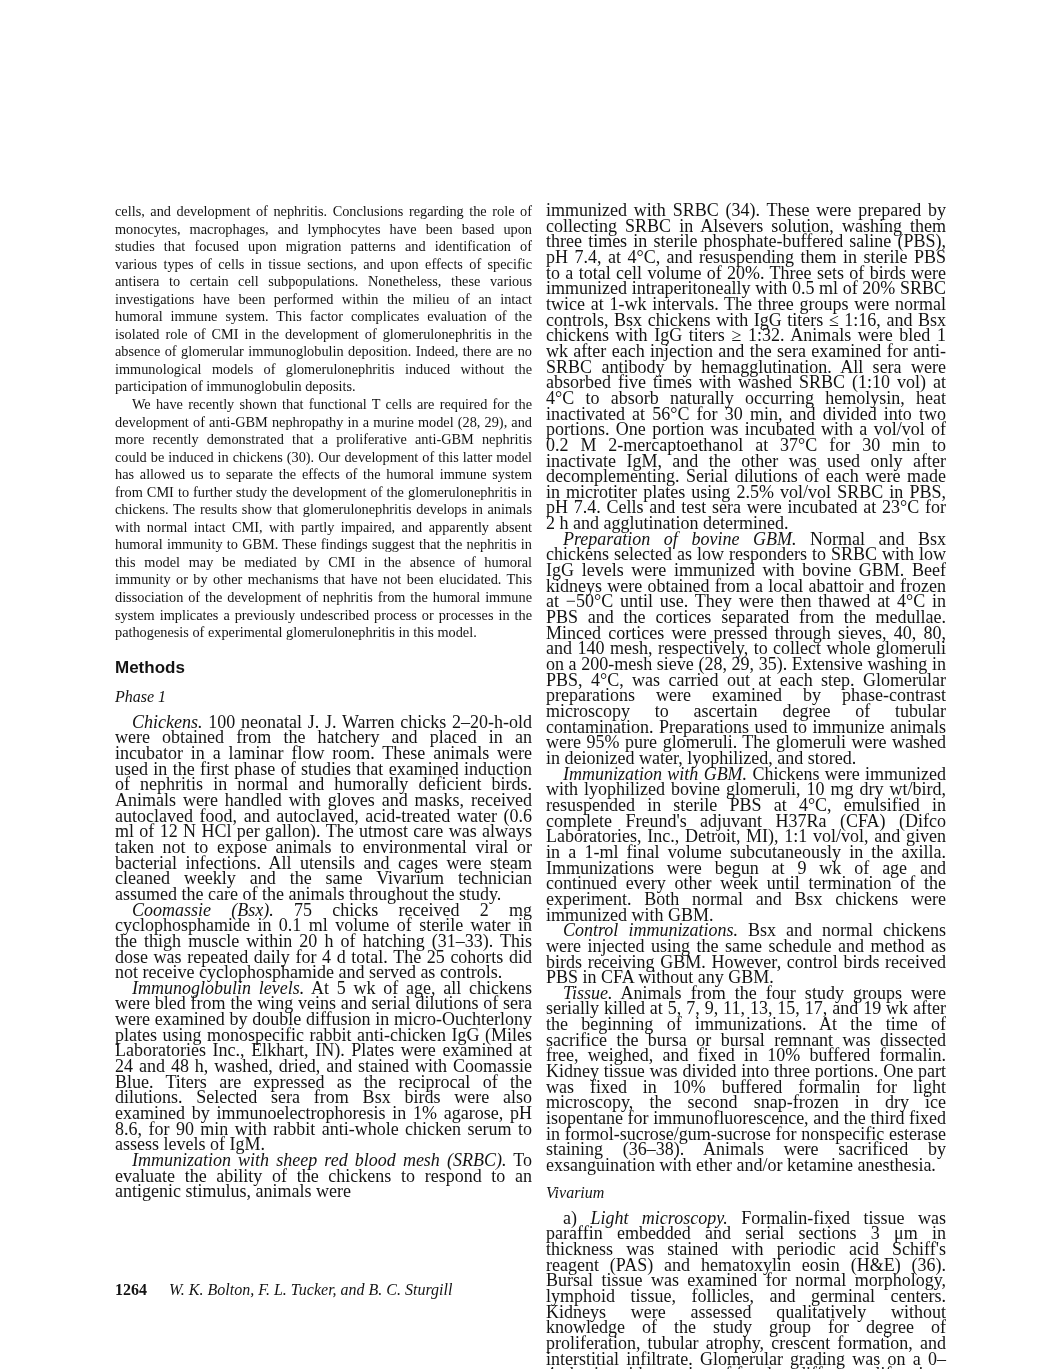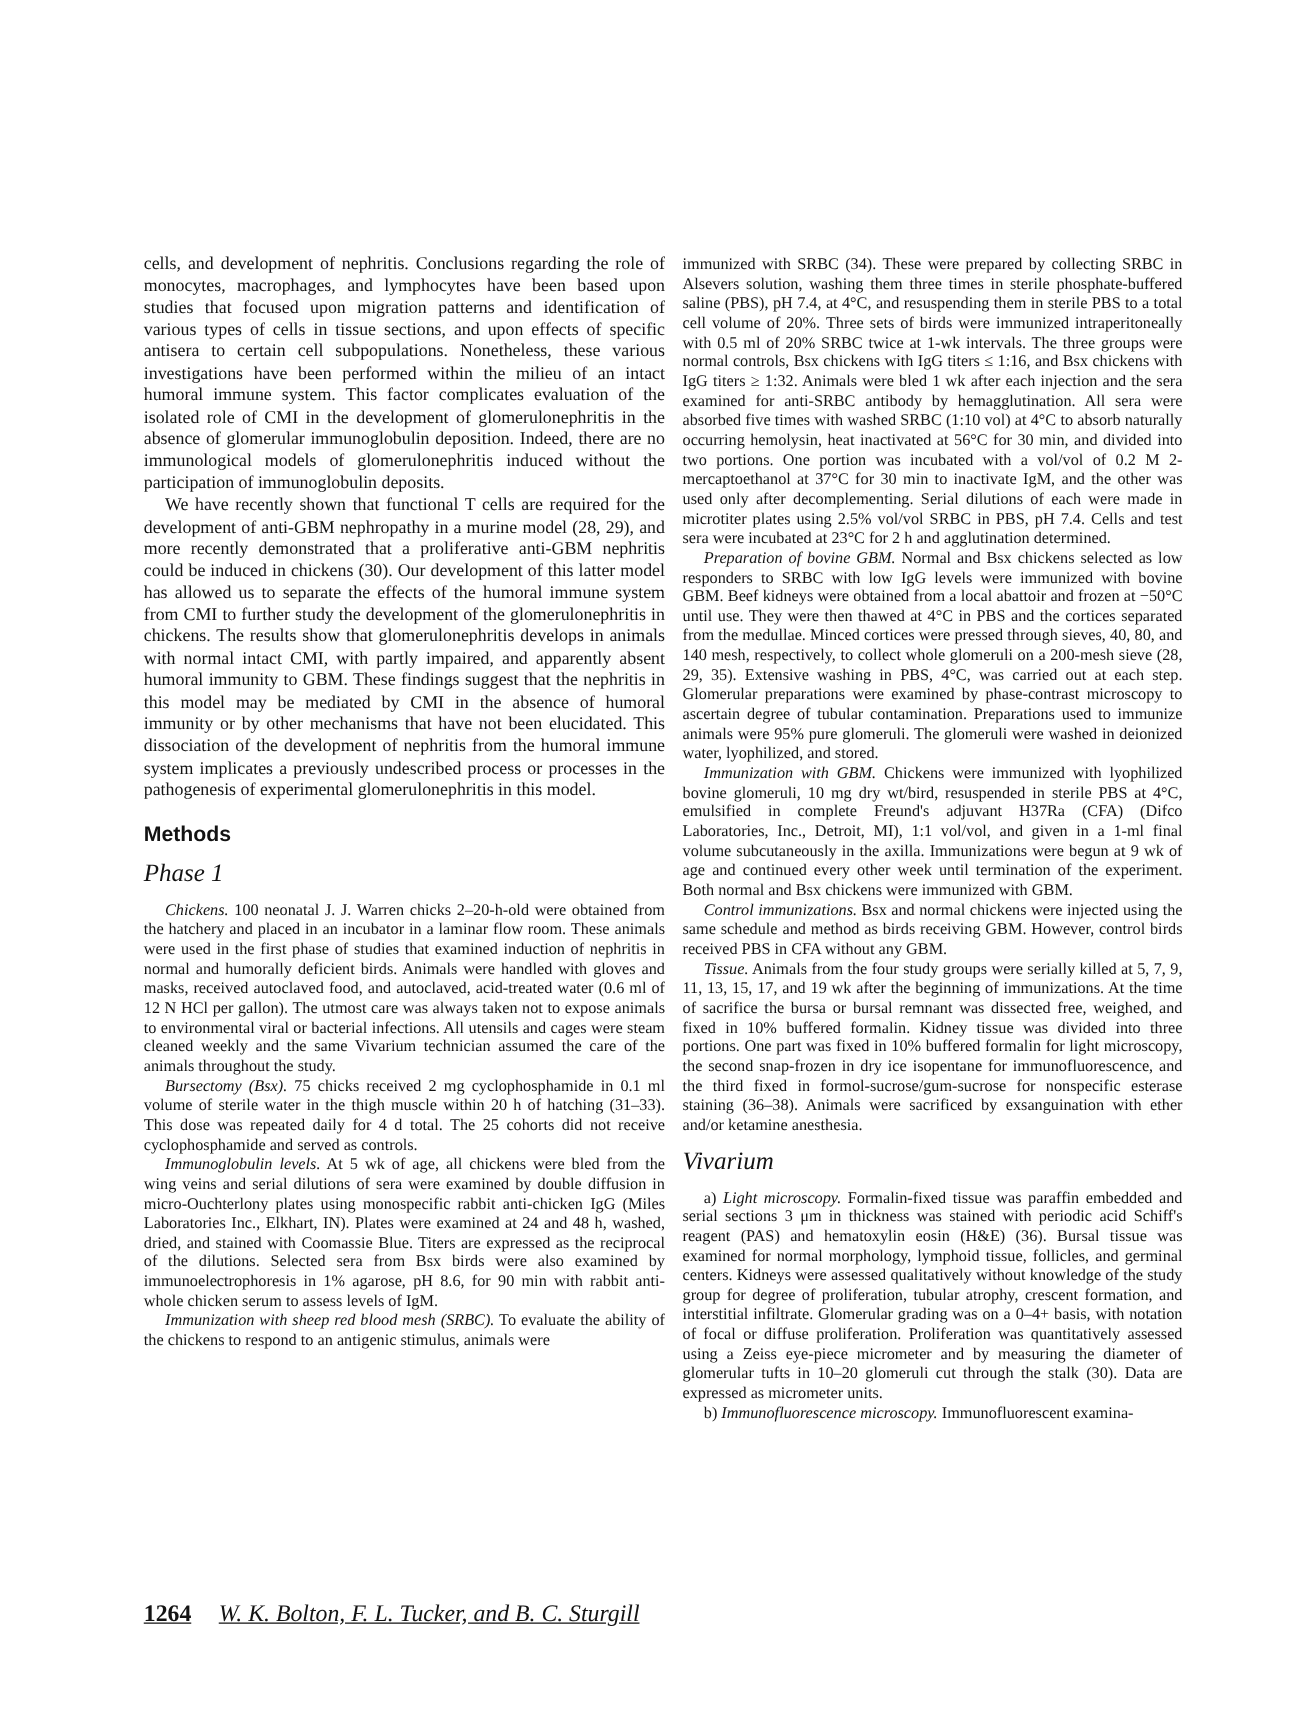--- a/index.html
+++ b/index.html
@@ -18,57 +18,56 @@
     width: 831px;
     display: flex;
     gap: 14px;
   }
   .col { min-width: 0; }
   .col-left  { width: 417px; flex: none; }
   .col-right { width: 400px; flex: none; }
 
   p { margin: 0; text-align: justify; }
   .body-large { font-size: 14.3px; line-height: 17.55px; }
-  .body-small { font-size: 13px; line-height: 15.65px; }
+  .body-small { font-size: 18px; line-height: 15.65px; }
   .indent { text-indent: 17px; }
   em.lead { font-style: italic; }
 
   h2.heading {
     font-family: "Liberation Sans", sans-serif;
     font-size: 17px; font-weight: bold;
     margin: 16px 0 9px 0;
   }
   h3.subheading {
     font-style: italic; font-weight: normal;
-    font-size: 20px;
+    font-size: 16px;
     margin: 10px 0 9px 0;
   }
 
   .footer {
     position: absolute;
     top: 1281px; left: 115px;
-    font-size: 19px;
+    font-size: 16px;
     white-space: nowrap;
-    text-decoration: underline;
   }
   .footer .pagenum { font-weight: bold; margin-right: 22px; }
   .footer .authors { font-style: italic; }
 </style>
 </head>
 <body>
 
 <div class="sheet">
   <div class="columns">
     <div class="col col-left" id="col-left">
         <p class="body-large">cells, and development of nephritis. Conclusions regarding the role of monocytes, macrophages, and lymphocytes have been based upon studies that focused upon migration patterns and identification of various types of cells in tissue sections, and upon effects of specific antisera to certain cell subpopulations. Nonetheless, these various investigations have been performed within the milieu of an intact humoral immune system. This factor complicates evaluation of the isolated role of CMI in the development of glomerulonephritis in the absence of glomerular immunoglobulin deposition. Indeed, there are no immunological models of glomerulonephritis induced without the participation of immunoglobulin deposits.</p>
         <p class="body-large indent">We have recently shown that functional T cells are required for the development of anti-GBM nephropathy in a murine model (28, 29), and more recently demonstrated that a proliferative anti-GBM nephritis could be induced in chickens (30). Our development of this latter model has allowed us to separate the effects of the humoral immune system from CMI to further study the development of the glomerulonephritis in chickens. The results show that glomerulonephritis develops in animals with normal intact CMI, with partly impaired, and apparently absent humoral immunity to GBM. These findings suggest that the nephritis in this model may be mediated by CMI in the absence of humoral immunity or by other mechanisms that have not been elucidated. This dissociation of the development of nephritis from the humoral immune system implicates a previously undescribed process or processes in the pathogenesis of experimental glomerulonephritis in this model.</p>
         <h2 class="heading">Methods</h2>
         <h3 class="subheading">Phase 1</h3>
         <p class="body-small indent"><em class="lead">Chickens.</em> 100 neonatal J. J. Warren chicks 2–20-h-old were obtained from the hatchery and placed in an incubator in a laminar flow room. These animals were used in the first phase of studies that examined induction of nephritis in normal and humorally deficient birds. Animals were handled with gloves and masks, received autoclaved food, and autoclaved, acid-treated water (0.6 ml of 12 N HCl per gallon). The utmost care was always taken not to expose animals to environmental viral or bacterial infections. All utensils and cages were steam cleaned weekly and the same Vivarium technician assumed the care of the animals throughout the study.</p>
-        <p class="body-small indent"><em class="lead">Bursectomy (Bsx).</em> 75 chicks received 2 mg cyclophosphamide in 0.1 ml volume of sterile water in the thigh muscle within 20 h of hatching (31–33). This dose was repeated daily for 4 d total. The 25 cohorts did not receive cyclophosphamide and served as controls.</p>
+        <p class="body-small indent"><em class="lead">Coomassie (Bsx).</em> 75 chicks received 2 mg cyclophosphamide in 0.1 ml volume of sterile water in the thigh muscle within 20 h of hatching (31–33). This dose was repeated daily for 4 d total. The 25 cohorts did not receive cyclophosphamide and served as controls.</p>
         <p class="body-small indent"><em class="lead">Immunoglobulin levels.</em> At 5 wk of age, all chickens were bled from the wing veins and serial dilutions of sera were examined by double diffusion in micro-Ouchterlony plates using monospecific rabbit anti-chicken IgG (Miles Laboratories Inc., Elkhart, IN). Plates were examined at 24 and 48 h, washed, dried, and stained with Coomassie Blue. Titers are expressed as the reciprocal of the dilutions. Selected sera from Bsx birds were also examined by immunoelectrophoresis in 1% agarose, pH 8.6, for 90 min with rabbit anti-whole chicken serum to assess levels of IgM.</p>
         <p class="body-small indent"><em class="lead">Immunization with sheep red blood mesh (SRBC).</em> To evaluate the ability of the chickens to respond to an antigenic stimulus, animals were</p>
       </div>
     <div class="col col-right" id="col-right">
         <p class="body-small">immunized with SRBC (34). These were prepared by collecting SRBC in Alsevers solution, washing them three times in sterile phosphate-buffered saline (PBS), pH 7.4, at 4°C, and resuspending them in sterile PBS to a total cell volume of 20%. Three sets of birds were immunized intraperitoneally with 0.5 ml of 20% SRBC twice at 1-wk intervals. The three groups were normal controls, Bsx chickens with IgG titers ≤ 1:16, and Bsx chickens with IgG titers ≥ 1:32. Animals were bled 1 wk after each injection and the sera examined for anti-SRBC antibody by hemagglutination. All sera were absorbed five times with washed SRBC (1:10 vol) at 4°C to absorb naturally occurring hemolysin, heat inactivated at 56°C for 30 min, and divided into two portions. One portion was incubated with a vol/vol of 0.2 M 2-mercaptoethanol at 37°C for 30 min to inactivate IgM, and the other was used only after decomplementing. Serial dilutions of each were made in microtiter plates using 2.5% vol/vol SRBC in PBS, pH 7.4. Cells and test sera were incubated at 23°C for 2 h and agglutination determined.</p>
         <p class="body-small indent"><em class="lead">Preparation of bovine GBM.</em> Normal and Bsx chickens selected as low responders to SRBC with low IgG levels were immunized with bovine GBM. Beef kidneys were obtained from a local abattoir and frozen at −50°C until use. They were then thawed at 4°C in PBS and the cortices separated from the medullae. Minced cortices were pressed through sieves, 40, 80, and 140 mesh, respectively, to collect whole glomeruli on a 200-mesh sieve (28, 29, 35). Extensive washing in PBS, 4°C, was carried out at each step. Glomerular preparations were examined by phase-contrast microscopy to ascertain degree of tubular contamination. Preparations used to immunize animals were 95% pure glomeruli. The glomeruli were washed in deionized water, lyophilized, and stored.</p>
         <p class="body-small indent"><em class="lead">Immunization with GBM.</em> Chickens were immunized with lyophilized bovine glomeruli, 10 mg dry wt/bird, resuspended in sterile PBS at 4°C, emulsified in complete Freund's adjuvant H37Ra (CFA) (Difco Laboratories, Inc., Detroit, MI), 1:1 vol/vol, and given in a 1-ml final volume subcutaneously in the axilla. Immunizations were begun at 9 wk of age and continued every other week until termination of the experiment. Both normal and Bsx chickens were immunized with GBM.</p>
         <p class="body-small indent"><em class="lead">Control immunizations.</em> Bsx and normal chickens were injected using the same schedule and method as birds receiving GBM. However, control birds received PBS in CFA without any GBM.</p>
         <p class="body-small indent"><em class="lead">Tissue.</em> Animals from the four study groups were serially killed at 5, 7, 9, 11, 13, 15, 17, and 19 wk after the beginning of immunizations. At the time of sacrifice the bursa or bursal remnant was dissected free, weighed, and fixed in 10% buffered formalin. Kidney tissue was divided into three portions. One part was fixed in 10% buffered formalin for light microscopy, the second snap-frozen in dry ice isopentane for immunofluorescence, and the third fixed in formol-sucrose/gum-sucrose for nonspecific esterase staining (36–38). Animals were sacrificed by exsanguination with ether and/or ketamine anesthesia.</p>
         <h3 class="subheading">Vivarium</h3>

